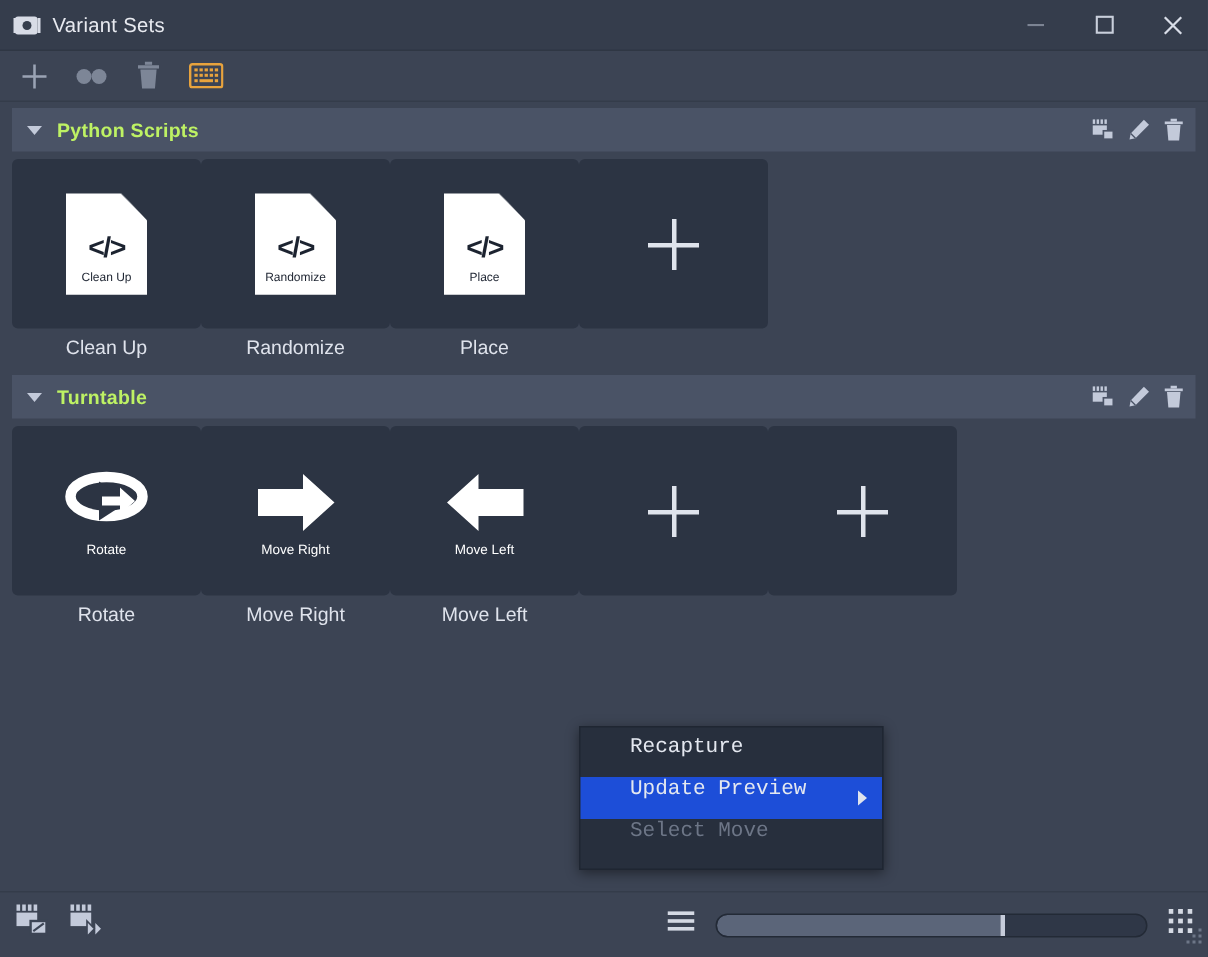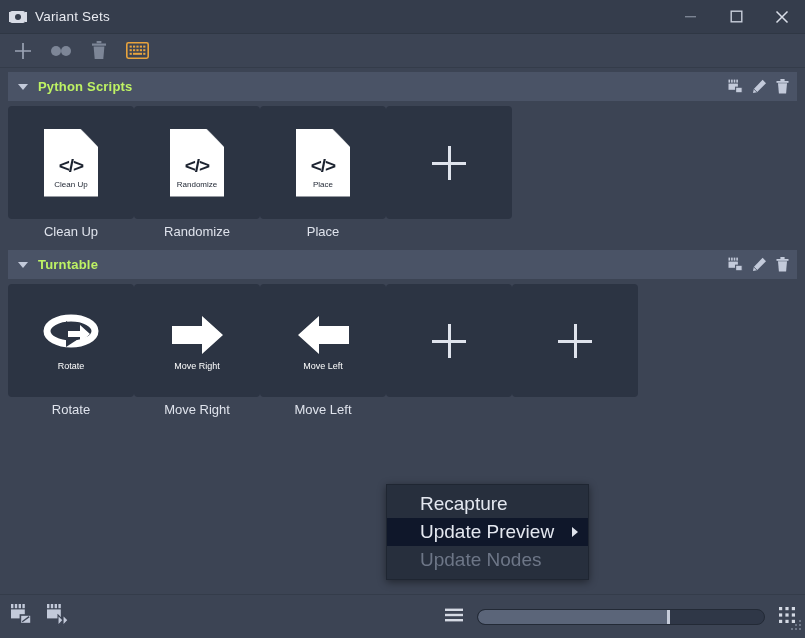--- a/index.html
+++ b/index.html
@@ -169,27 +169,28 @@
     position: absolute;
     background: #272f3d;
     border: 1px solid #1f2632;
     box-shadow: 0 2px 8px rgba(0,0,0,.45);
     padding: 5px 0;
     z-index: 40;
   }
   #ctx-main { left: 386px; top: 416px; width: 203px; }
   #ctx-sub  { left: 583px; top: 470px; width: 169px; z-index: 41; }
   .ctx-item {
-    height: 28px; display: flex; align-items: center;
+    height: 28px; display: flex; align-items: flex-start;
     padding: 0 12px 0 33px;
-    color: #e4e8f0; font-size: 19px;
+    color: #e4e8f0; font-size: 14px;
     position: relative;
     white-space: nowrap;
-  }
-  .ctx-item.sel { background: #0f172a; }
+    font-family: Liberation Mono, monospace;
+  }
+  .ctx-item.sel { background: #1d4ed8; }
   .ctx-item.disabled { color: #6d7687; }
   .ctx-arrow {
     position: absolute; right: 10px; top: 50%;
     margin-top: -5px;
     width: 0; height: 0;
     border-top: 5px solid transparent;
     border-bottom: 5px solid transparent;
     border-left: 6px solid #dfe3ec;
   }
 
@@ -469,21 +470,21 @@
 
     <div class="ctx" id="ctx-main">
       <div class="ctx-item">
         <span>Recapture</span>
       </div>
       <div class="ctx-item sel">
         <span>Update Preview</span>
         <span class="ctx-arrow"></span>
       </div>
       <div class="ctx-item disabled">
-        <span>Update Nodes</span>
+        <span>Select Move</span>
       </div>
 
     </div>
 
 
   </div>
 
   <div class="statusbar">
     <div class="sb-left">
       <span>

